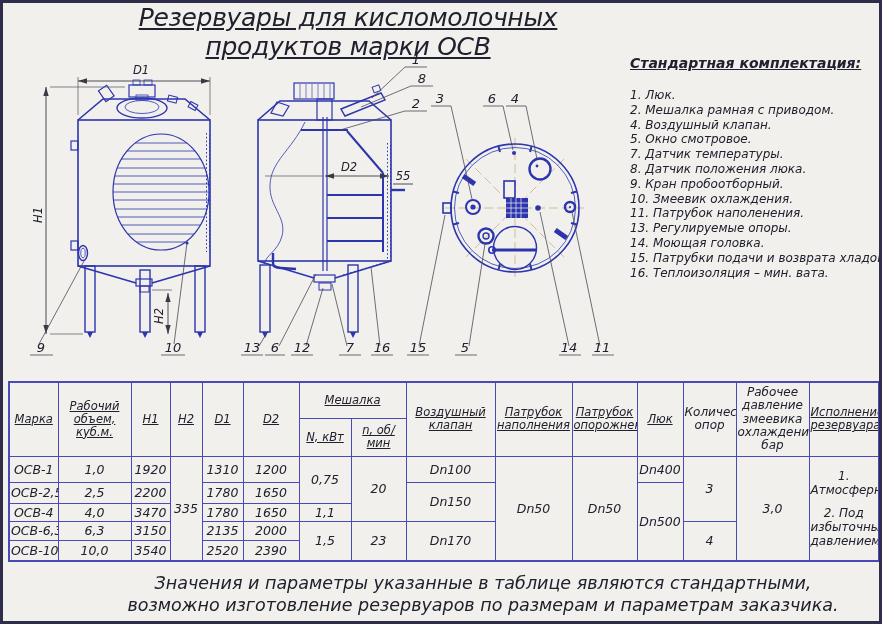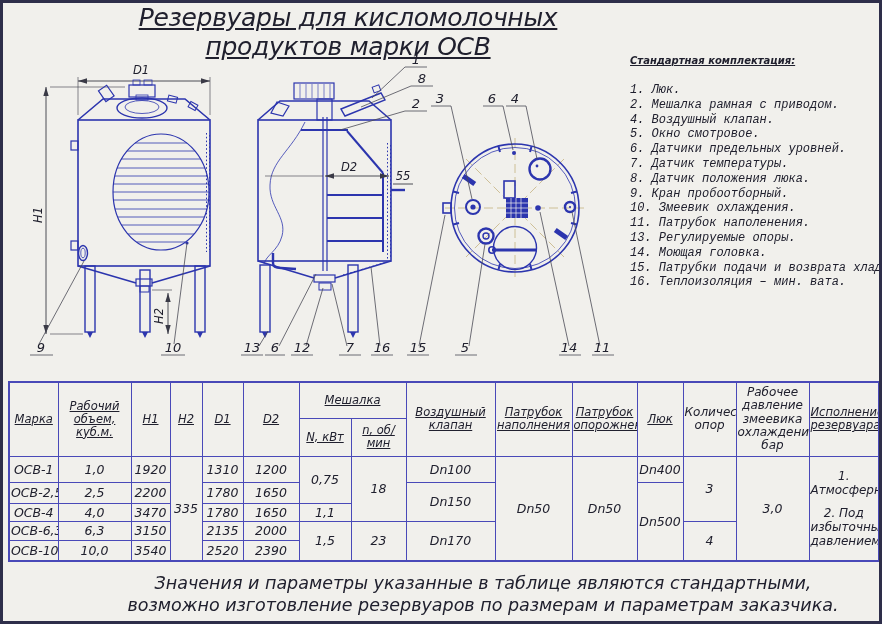--- a/index.html
+++ b/index.html
@@ -11,22 +11,22 @@
     position:relative; width:882px; height:624px; box-sizing:border-box;
     background:var(--bg,#f1f0ec); border:3px solid var(--frame,#2e2e4a);
     font-family:"DejaVu Sans",sans-serif; font-style:italic; color:var(--ink,#20202e);
     overflow:hidden;
   }
   .title{
     position:absolute; left:85px; top:0; width:520px; text-align:center;
     font-size:25px; font-weight:normal; text-decoration:underline; letter-spacing:-0.3px;
   }
   .equip{position:absolute; left:627px; top:52px; width:252px;}
-  .equip-heading{font-size:10px; font-weight:bold; text-decoration:underline; margin-bottom:17px;}
-  .equip ol{list-style:none; margin:0; padding:0;font-family:Liberation Mono, monospace;}
+  .equip-heading{font-size:14px; font-weight:bold; text-decoration:underline; margin-bottom:17px;}
+  .equip ol{list-style:none; margin:0; padding:0;}
   .equip li{font-size:12px; line-height:14.8px; white-space:nowrap;}
   svg.drawing{position:absolute; left:0; top:40px;}
   .bl{stroke:var(--line,#2c35ae); fill:none;}
   .blf{fill:var(--line,#2c35ae); stroke:none;}
   .w06{stroke-width:.6}.w08{stroke-width:.8}.w1{stroke-width:1}.w12{stroke-width:1.2}
   .w14{stroke-width:1.4}.w16{stroke-width:1.6}.w2{stroke-width:2}.w24{stroke-width:2.4}.w3{stroke-width:3}
   .dash{stroke-dasharray:1.6 2.2;}
   .dim{stroke:#3a3a46; stroke-width:.9; fill:none;}
   .thin{stroke:#3a3a46; stroke-width:.6; fill:none;}
   .lead{stroke:var(--lead,#4a4a55); stroke-width:.8; fill:none;}
@@ -315,21 +315,20 @@
     </g>
   </svg>
 
   <div class="equip">
     <div class="equip-heading">Стандартная комплектация:</div>
     <ol>
       <li>1. Люк.</li>
       <li>2. Мешалка рамная с приводом.</li>
       <li>4. Воздушный клапан.</li>
       <li>5. Окно смотровое.</li>
-      <li>6. Датчики предельных уровней.</li>
       <li>7. Датчик температуры.</li>
       <li>8. Датчик положения люка.</li>
       <li>9. Кран пробоотборный.</li>
       <li>10. Змеевик охлаждения.</li>
       <li>11. Патрубок наполенения.</li>
       <li>13. Регулируемые опоры.</li>
       <li>14. Моющая головка.</li>
       <li>15. Патрубки подачи и возврата хладоносителя.</li>
       <li>16. Теплоизоляция – мин. вата.</li>
     </ol>
@@ -376,21 +375,21 @@
       </tr>
 
       <tr style="height:26px">
         <td class="val">ОСВ-1</td>
         <td class="val">1,0</td>
         <td class="val">1920</td>
         <td class="val" rowspan="5">335</td>
         <td class="val">1310</td>
         <td class="val">1200</td>
         <td class="val" rowspan="2">0,75</td>
-        <td class="val" rowspan="3">18</td>
+        <td class="val" rowspan="3">20</td>
         <td class="val">Dn100</td>
         <td class="val" rowspan="5">Dn50</td>
         <td class="val" rowspan="5">Dn50</td>
         <td class="val">Dn400</td>
         <td class="val" rowspan="3">3</td>
         <td class="val" rowspan="5">3,0</td>
         <td class="exec" rowspan="5">
           <div class="opt1">1. Атмосферное</div>
           <div>2. Под избыточным давлением</div>
         </td>

